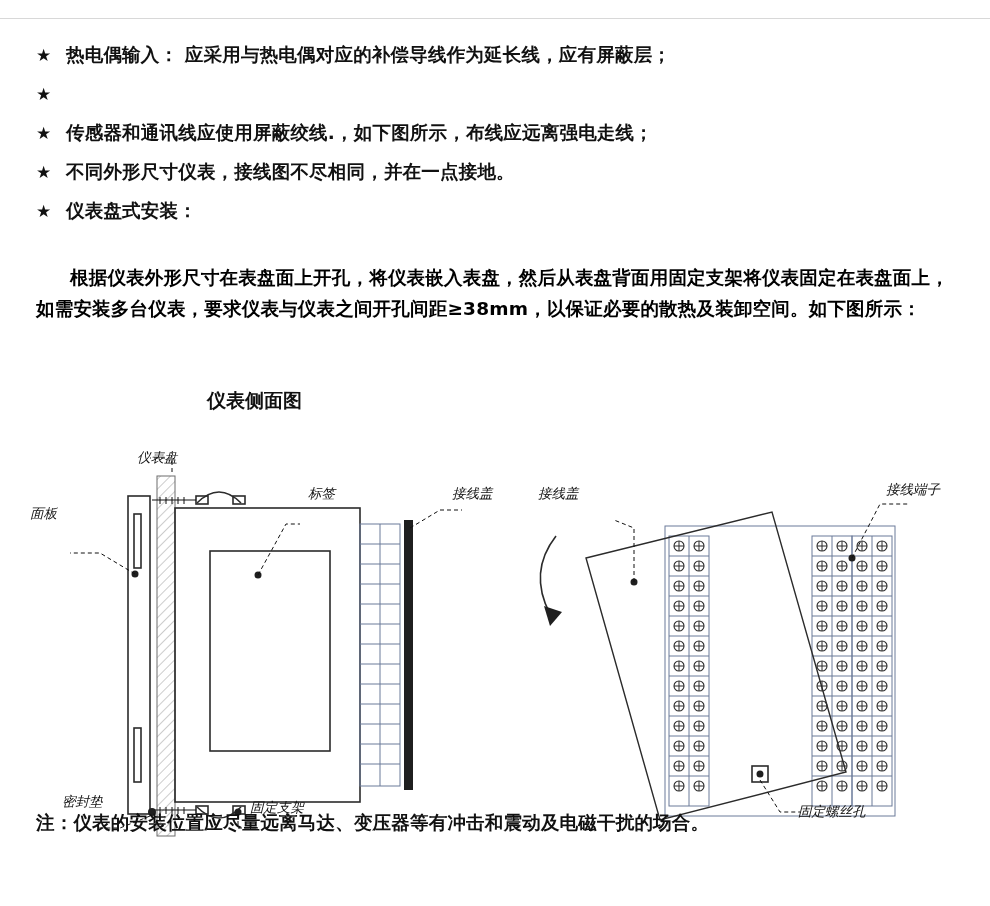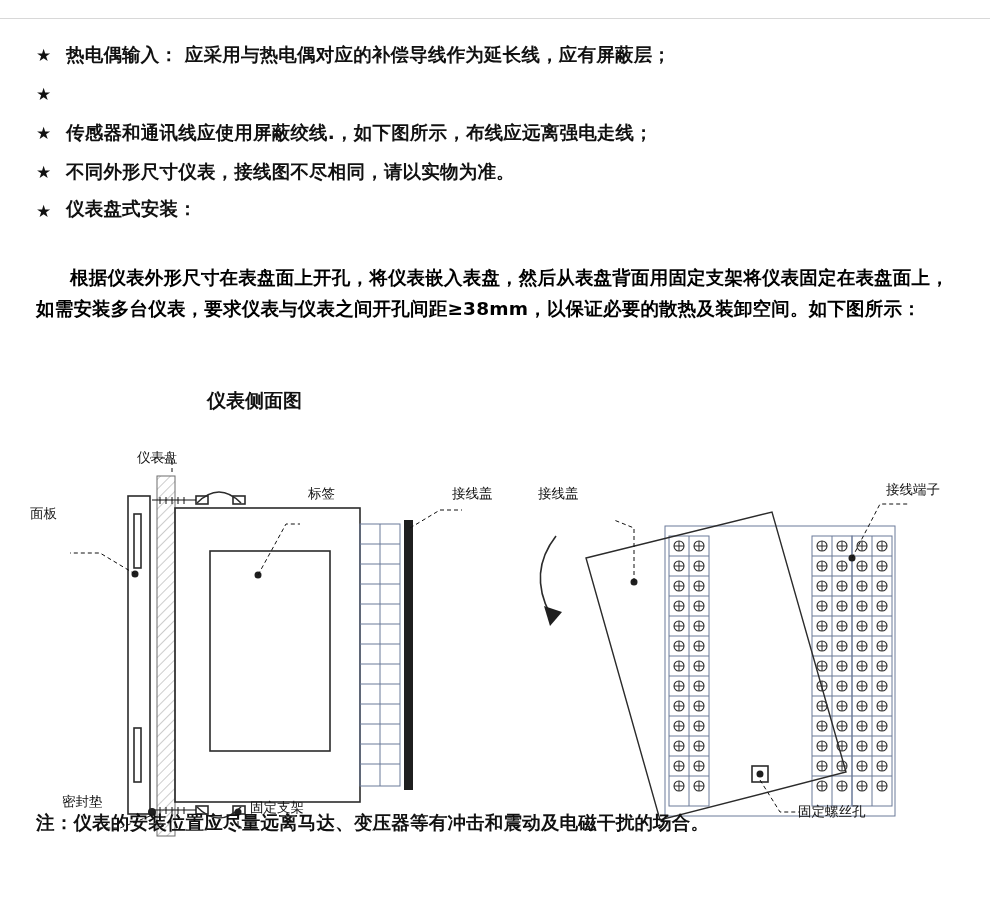--- a/index.html
+++ b/index.html
@@ -51,21 +51,20 @@
   .bullet-text {
     font-size: 18.5px;
     line-height: 26px;
     font-weight: bold;
     letter-spacing: 0.2px;
     color: #111;
     white-space: nowrap;
   }
   .bullet-text.sub {
     font-weight: bold;
-    font-family: Liberation Mono, monospace;
   }
   
   .para {
     position: absolute;
     left: 36px;
     top: 262px;
     width: 930px;
     font-size: 18.5px;
     font-weight: bold;
     line-height: 31px;
@@ -92,20 +91,21 @@
     color: #111;
     letter-spacing: 0.2px;
   }
   
   .diagram {
     position: absolute;
     left: 0;
     top: 428px;
     width: 990px;
     height: 415px;
+    font-style: italic;
   }
   .diagram svg {
     display: block;
   }
   .lbl {
     font-family: "DejaVu Sans", "Liberation Sans", sans-serif;
     font-size: 13.5px;
     fill: #111;
   }
   .hair {
@@ -148,21 +148,21 @@
       <div class="star">★</div>
     </div>
 
     <div class="bullet-row">
       <div class="star">★</div>
       <div class="bullet-text">传感器和通讯线应使用屏蔽绞线.，如下图所示，布线应远离强电走线；</div>
     </div>
 
     <div class="bullet-row">
       <div class="star">★</div>
-      <div class="bullet-text">不同外形尺寸仪表，接线图不尽相同，请以实物为准。</div>
+      <div class="bullet-text">不同外形尺寸仪表，接线图不尽相同，并在一点接地。</div>
     </div>
 
     <div class="bullet-row">
       <div class="star">★</div>
       <div class="bullet-text sub">仪表盘式安装：</div>
     </div>
 
   </div>
 
   <div class="para">根据仪表外形尺寸在表盘面上开孔，将仪表嵌入表盘，然后从表盘背面用固定支架将仪表固定在表盘面上，如需安装多台仪表，要求仪表与仪表之间开孔间距≥38mm，以保证必要的散热及装卸空间。如下图所示：</div>

